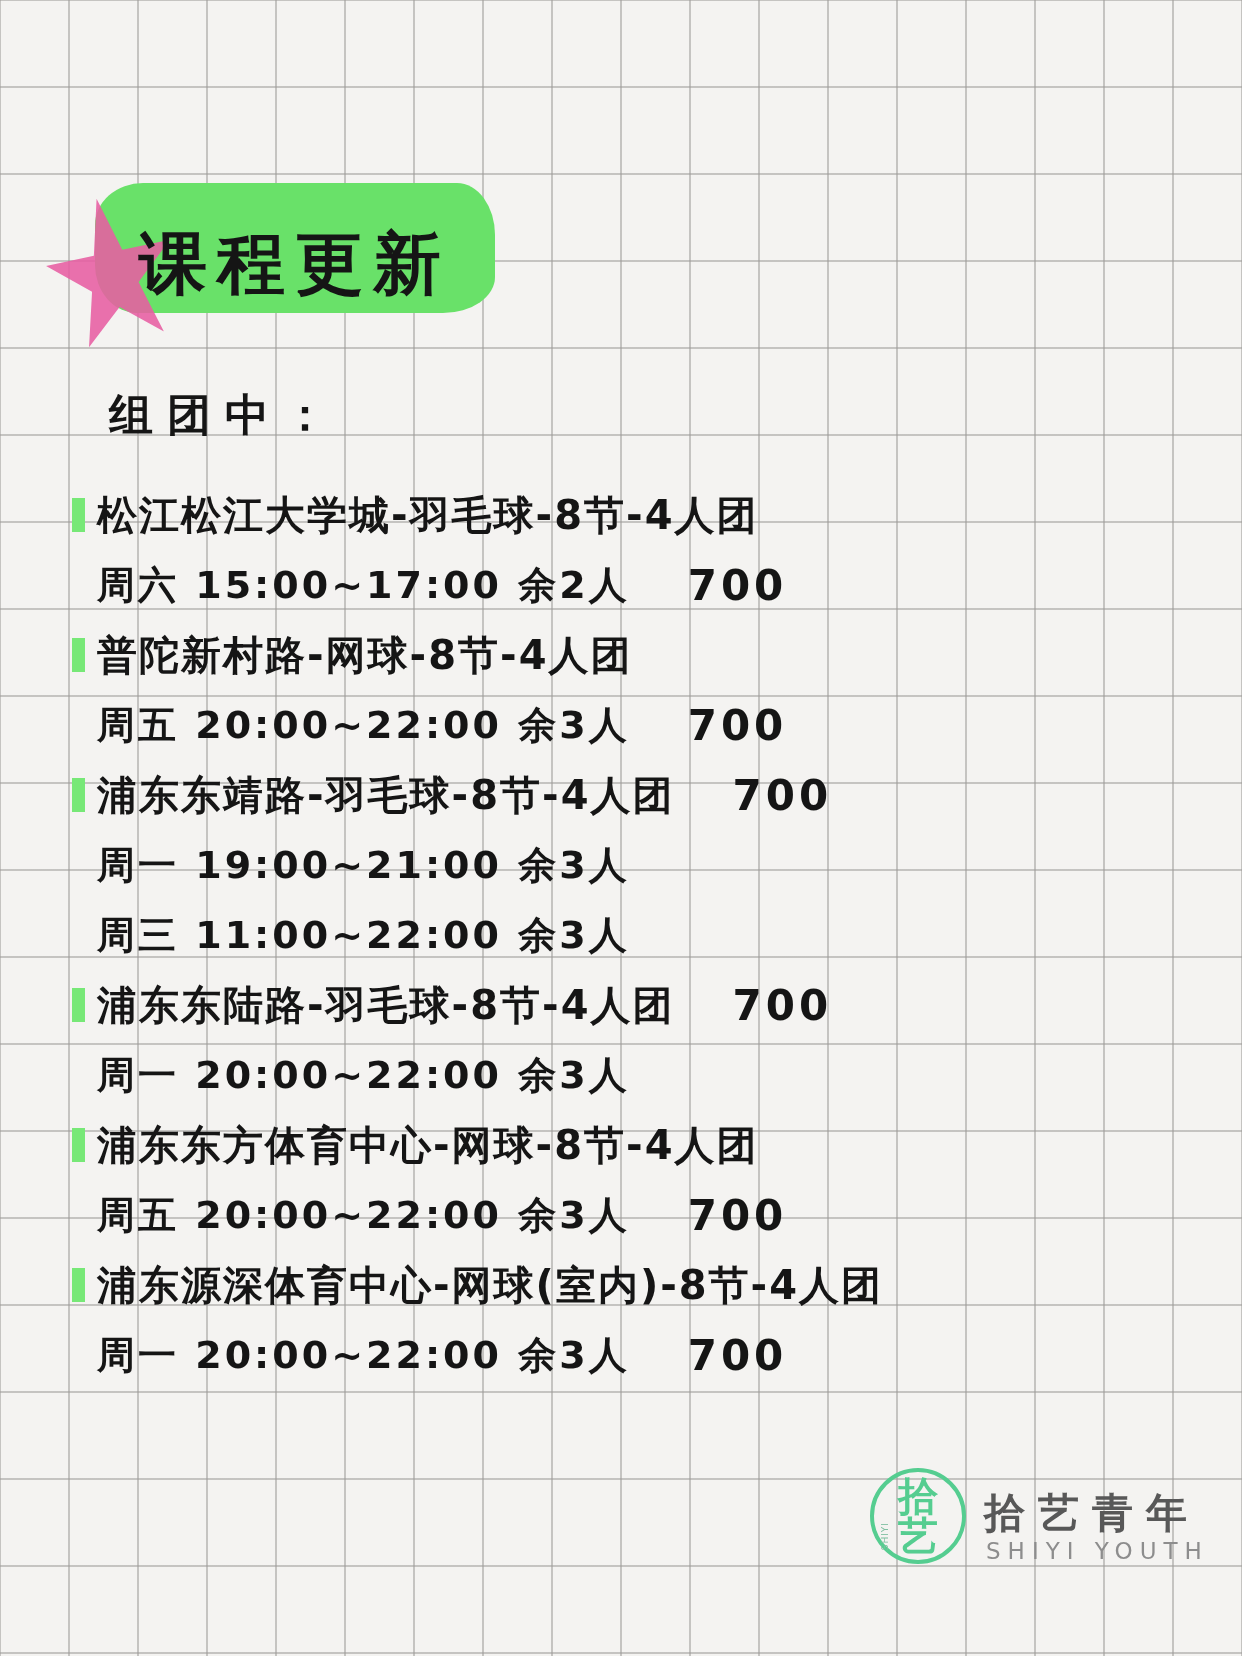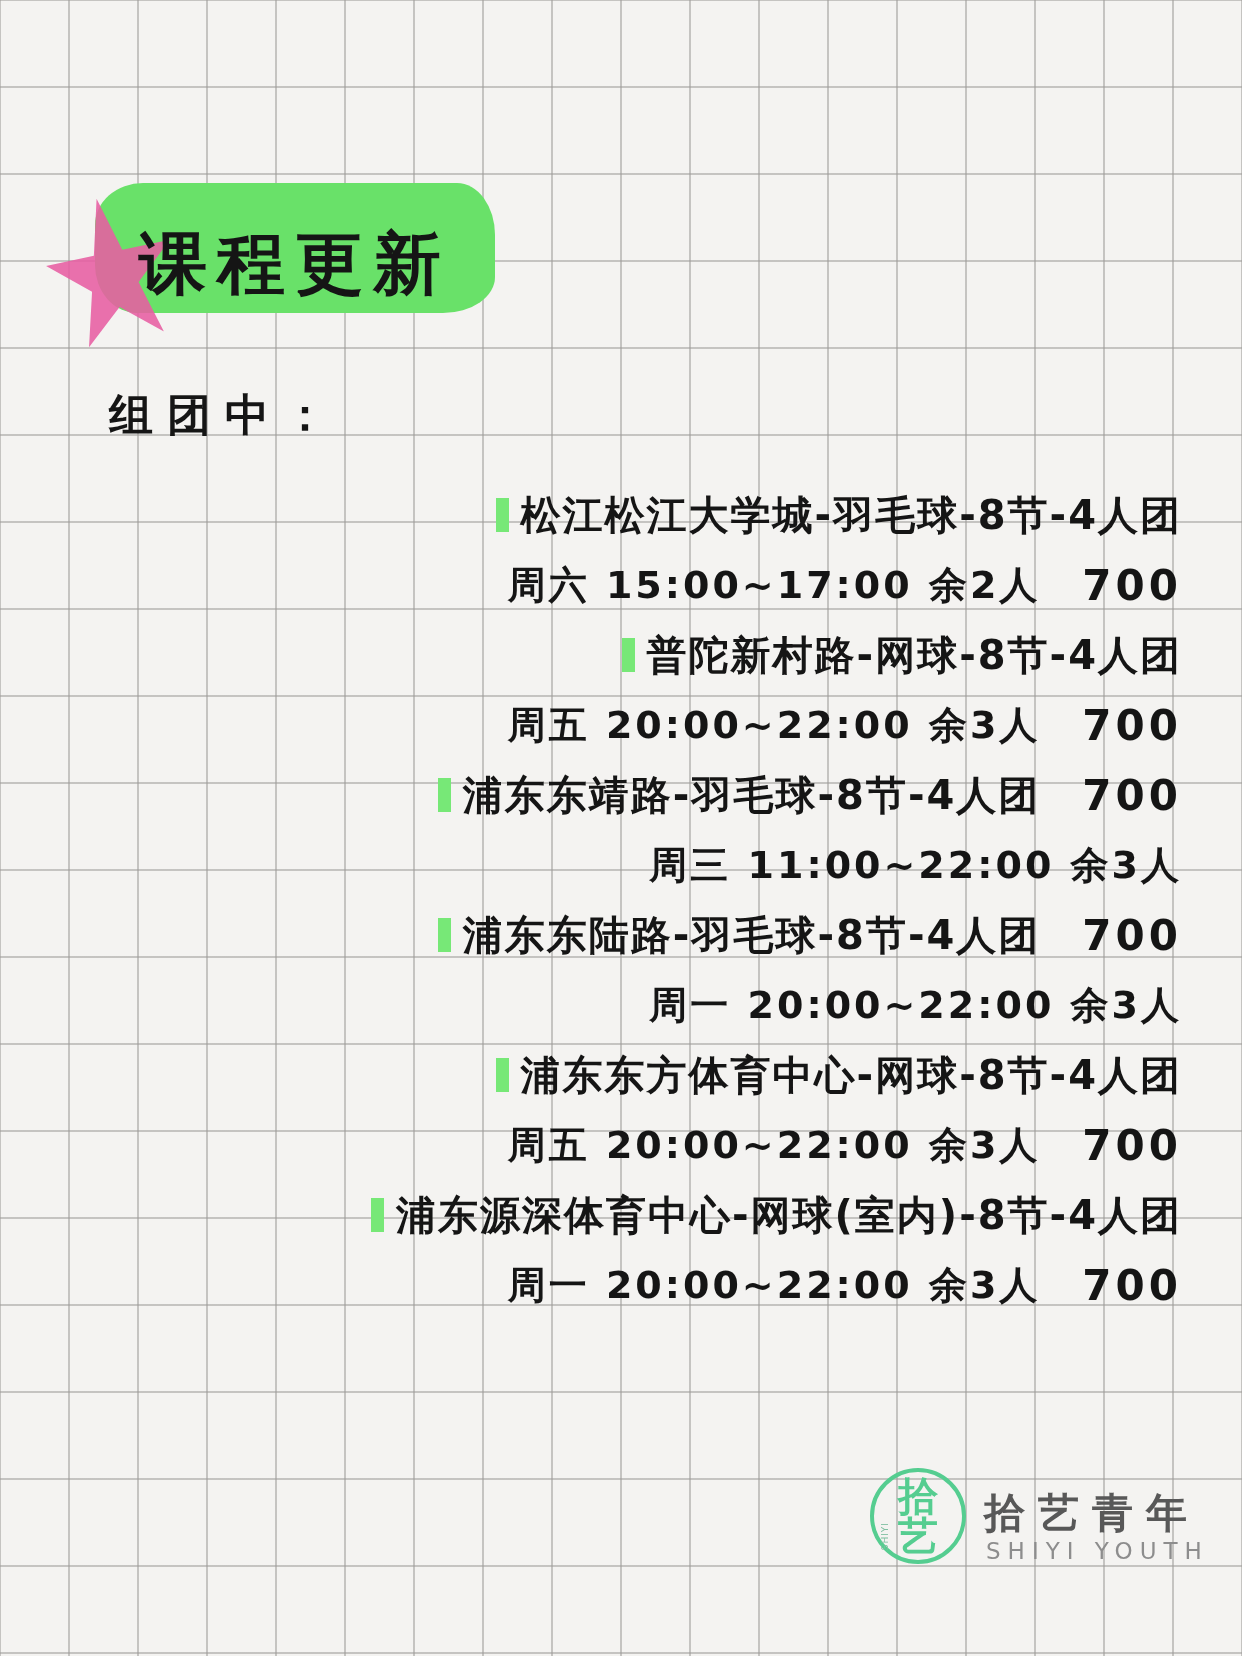--- a/index.html
+++ b/index.html
@@ -45,26 +45,26 @@
   }
 
   
   .section-label {
     position:absolute; left:100px; top:386px;
     font-size:44px; font-weight:800; letter-spacing:14px;margin-left:9px;
   }
 
   
   .course-list { position:absolute; left:72px; top:480px; width:1110px; }
-  .row { display:flex; align-items:center; height:70px; white-space:nowrap;justify-content:flex-end; }
+  .row { display:flex; align-items:center; height:70px; white-space:nowrap; }
   .bullet { width:13px; height:34px; background:#77e877; margin-right:12px; flex:0 0 auto; }
   .course-name { font-size:40px; font-weight:800; letter-spacing:2px; }
   .sched-row { padding-left:25px; }
   .sched-text { font-size:38px; font-weight:800; letter-spacing:3px; }
-  .price { font-size:42px; font-weight:800; margin-left:42px; letter-spacing:4px; }
+  .price { font-size:42px; font-weight:800; margin-left:58px; letter-spacing:4px; }
 
   
   .logo { position:absolute; left:866px; top:1462px; width:320px; height:130px; }
   .logo-circle {
     position:absolute; left:4px; top:6px;
     width:96px; height:96px;
     border:4px solid #55cd90;
     border-radius:50%;
     color:#55cd90;
   }
@@ -124,20 +124,24 @@
       <span class="sched-text">周五 20:00~22:00 余3人</span>
       <span class="price">700</span>
     </div>
 
     <div class="row">
       <span class="bullet"></span>
       <span class="course-name">浦东东靖路-羽毛球-8节-4人团</span>
       <span class="price">700</span>
     </div>
 
+    <div class="row sched-row">
+      <span class="sched-text">周一 19:00~21:00 余3人</span>
+
+    </div>
 
     <div class="row sched-row">
       <span class="sched-text">周三 11:00~22:00 余3人</span>
 
     </div>
 
     <div class="row">
       <span class="bullet"></span>
       <span class="course-name">浦东东陆路-羽毛球-8节-4人团</span>
       <span class="price">700</span>

